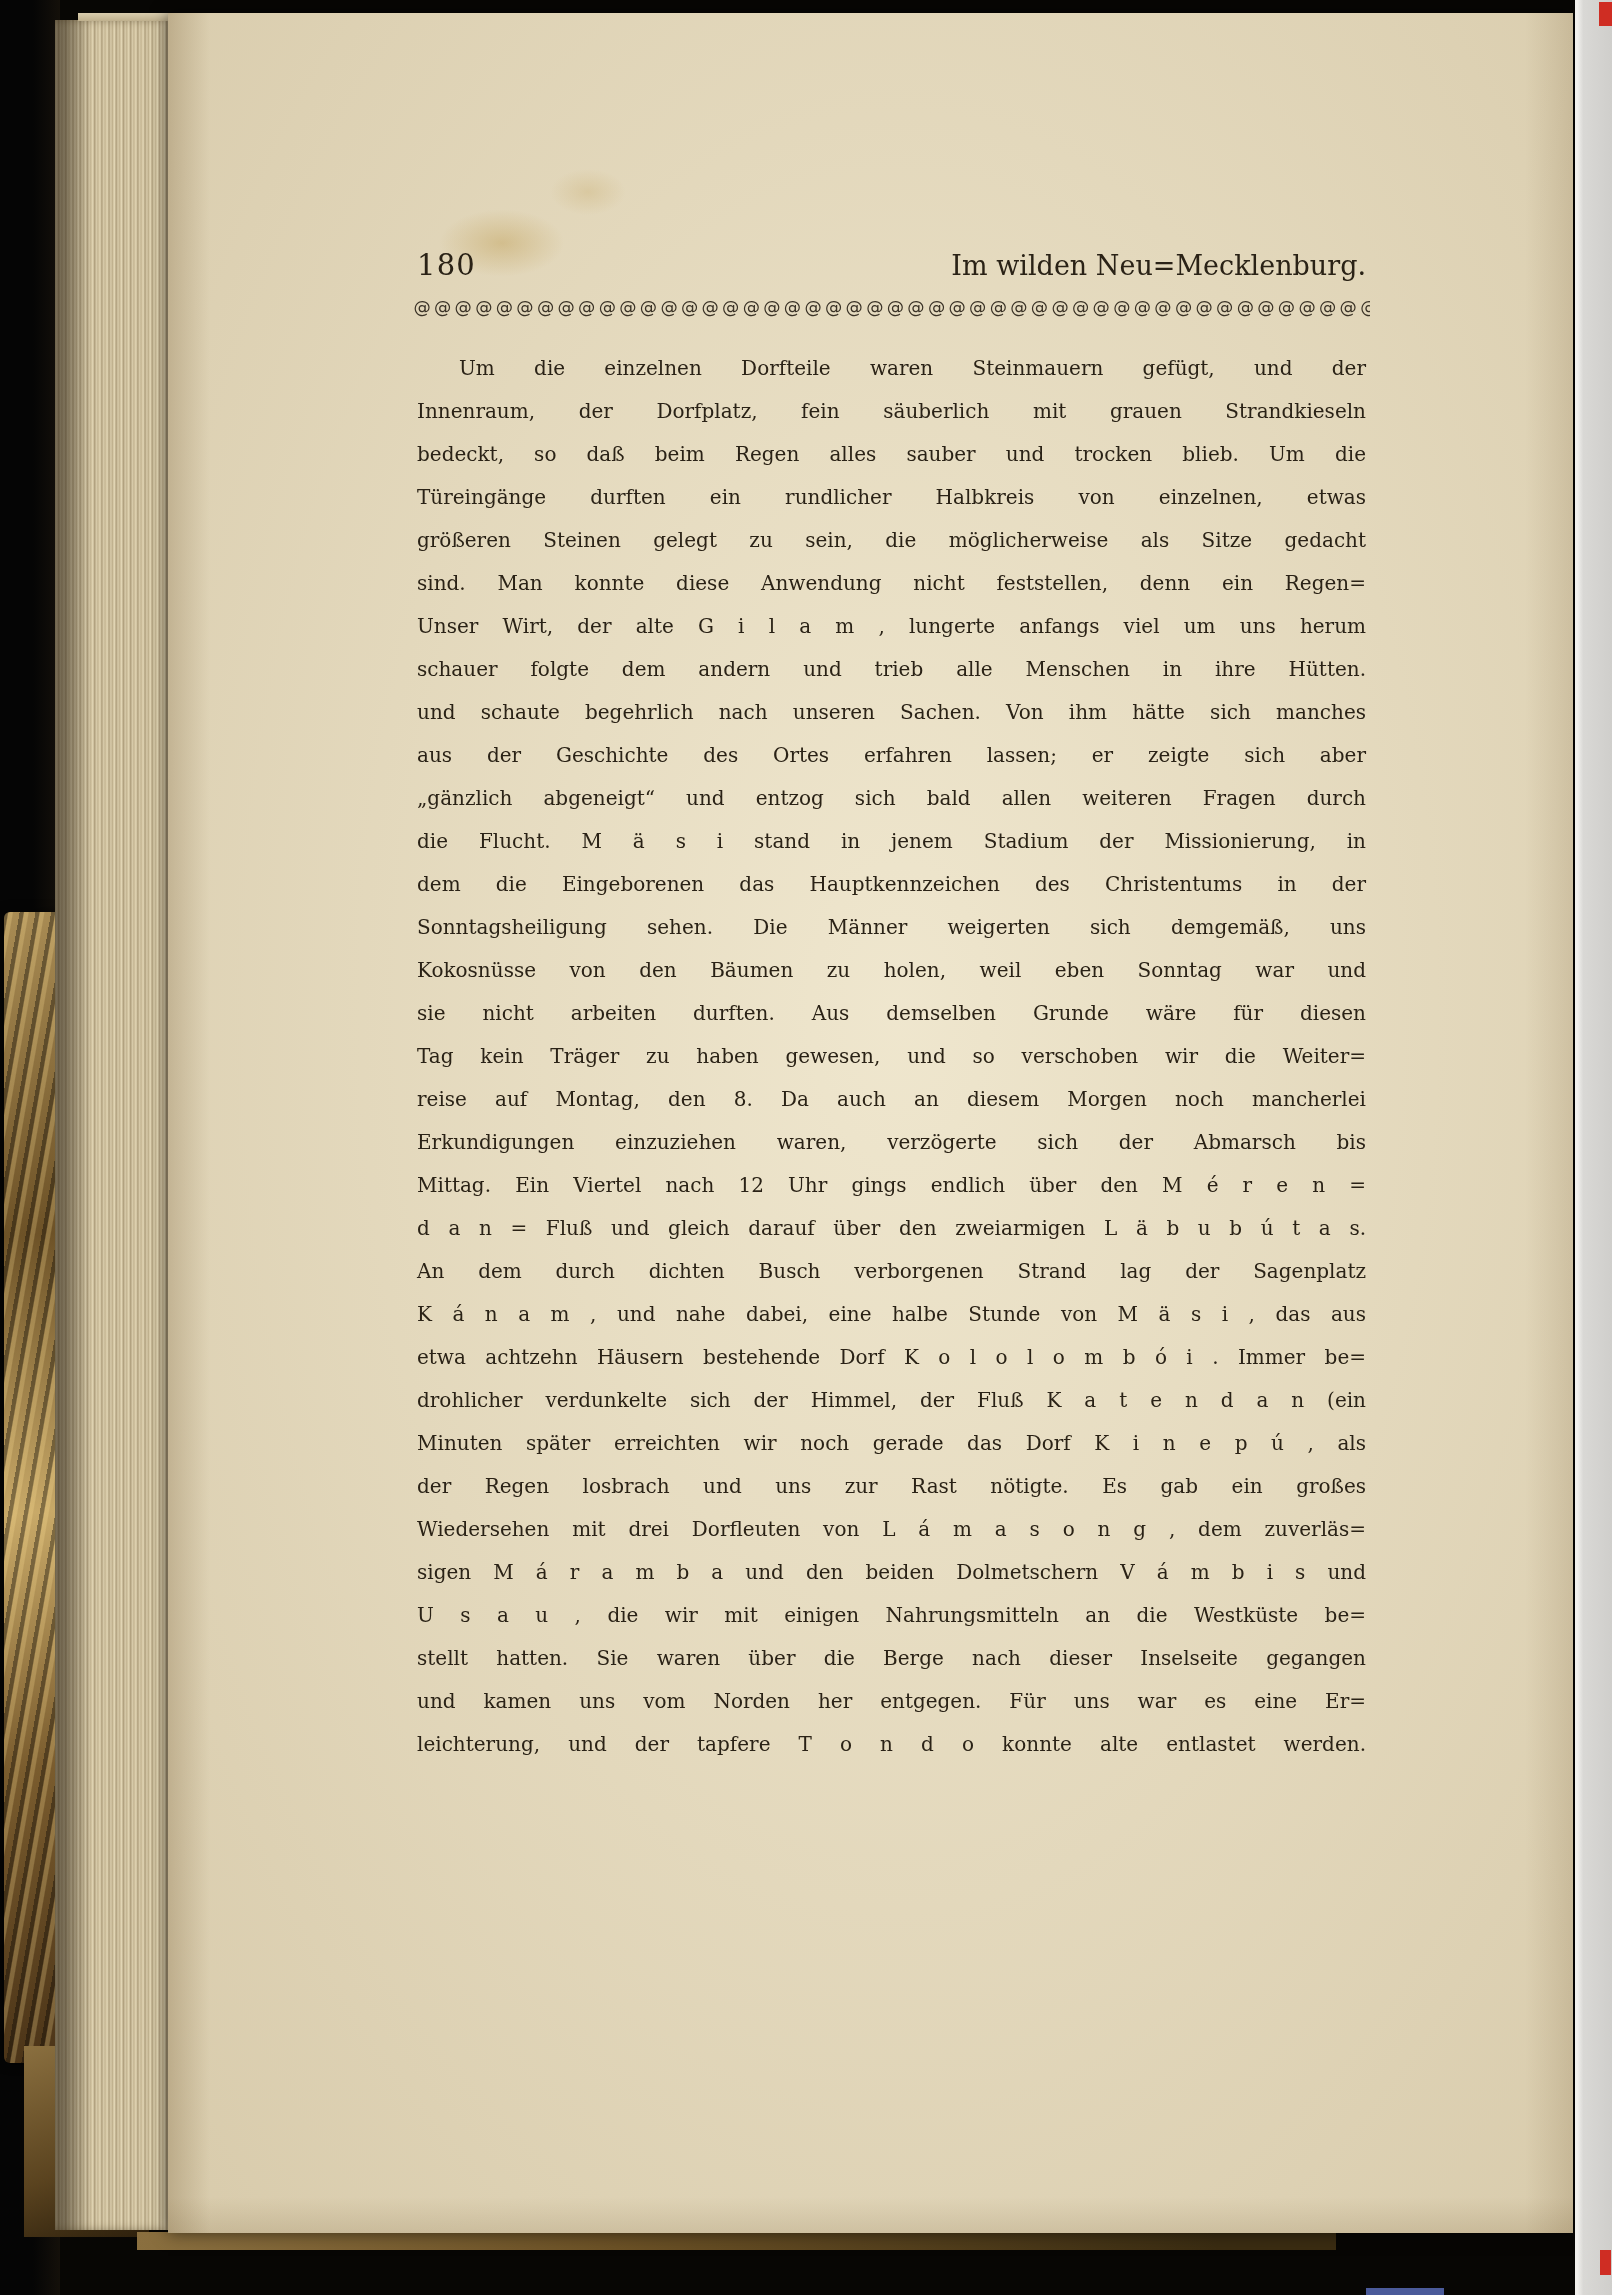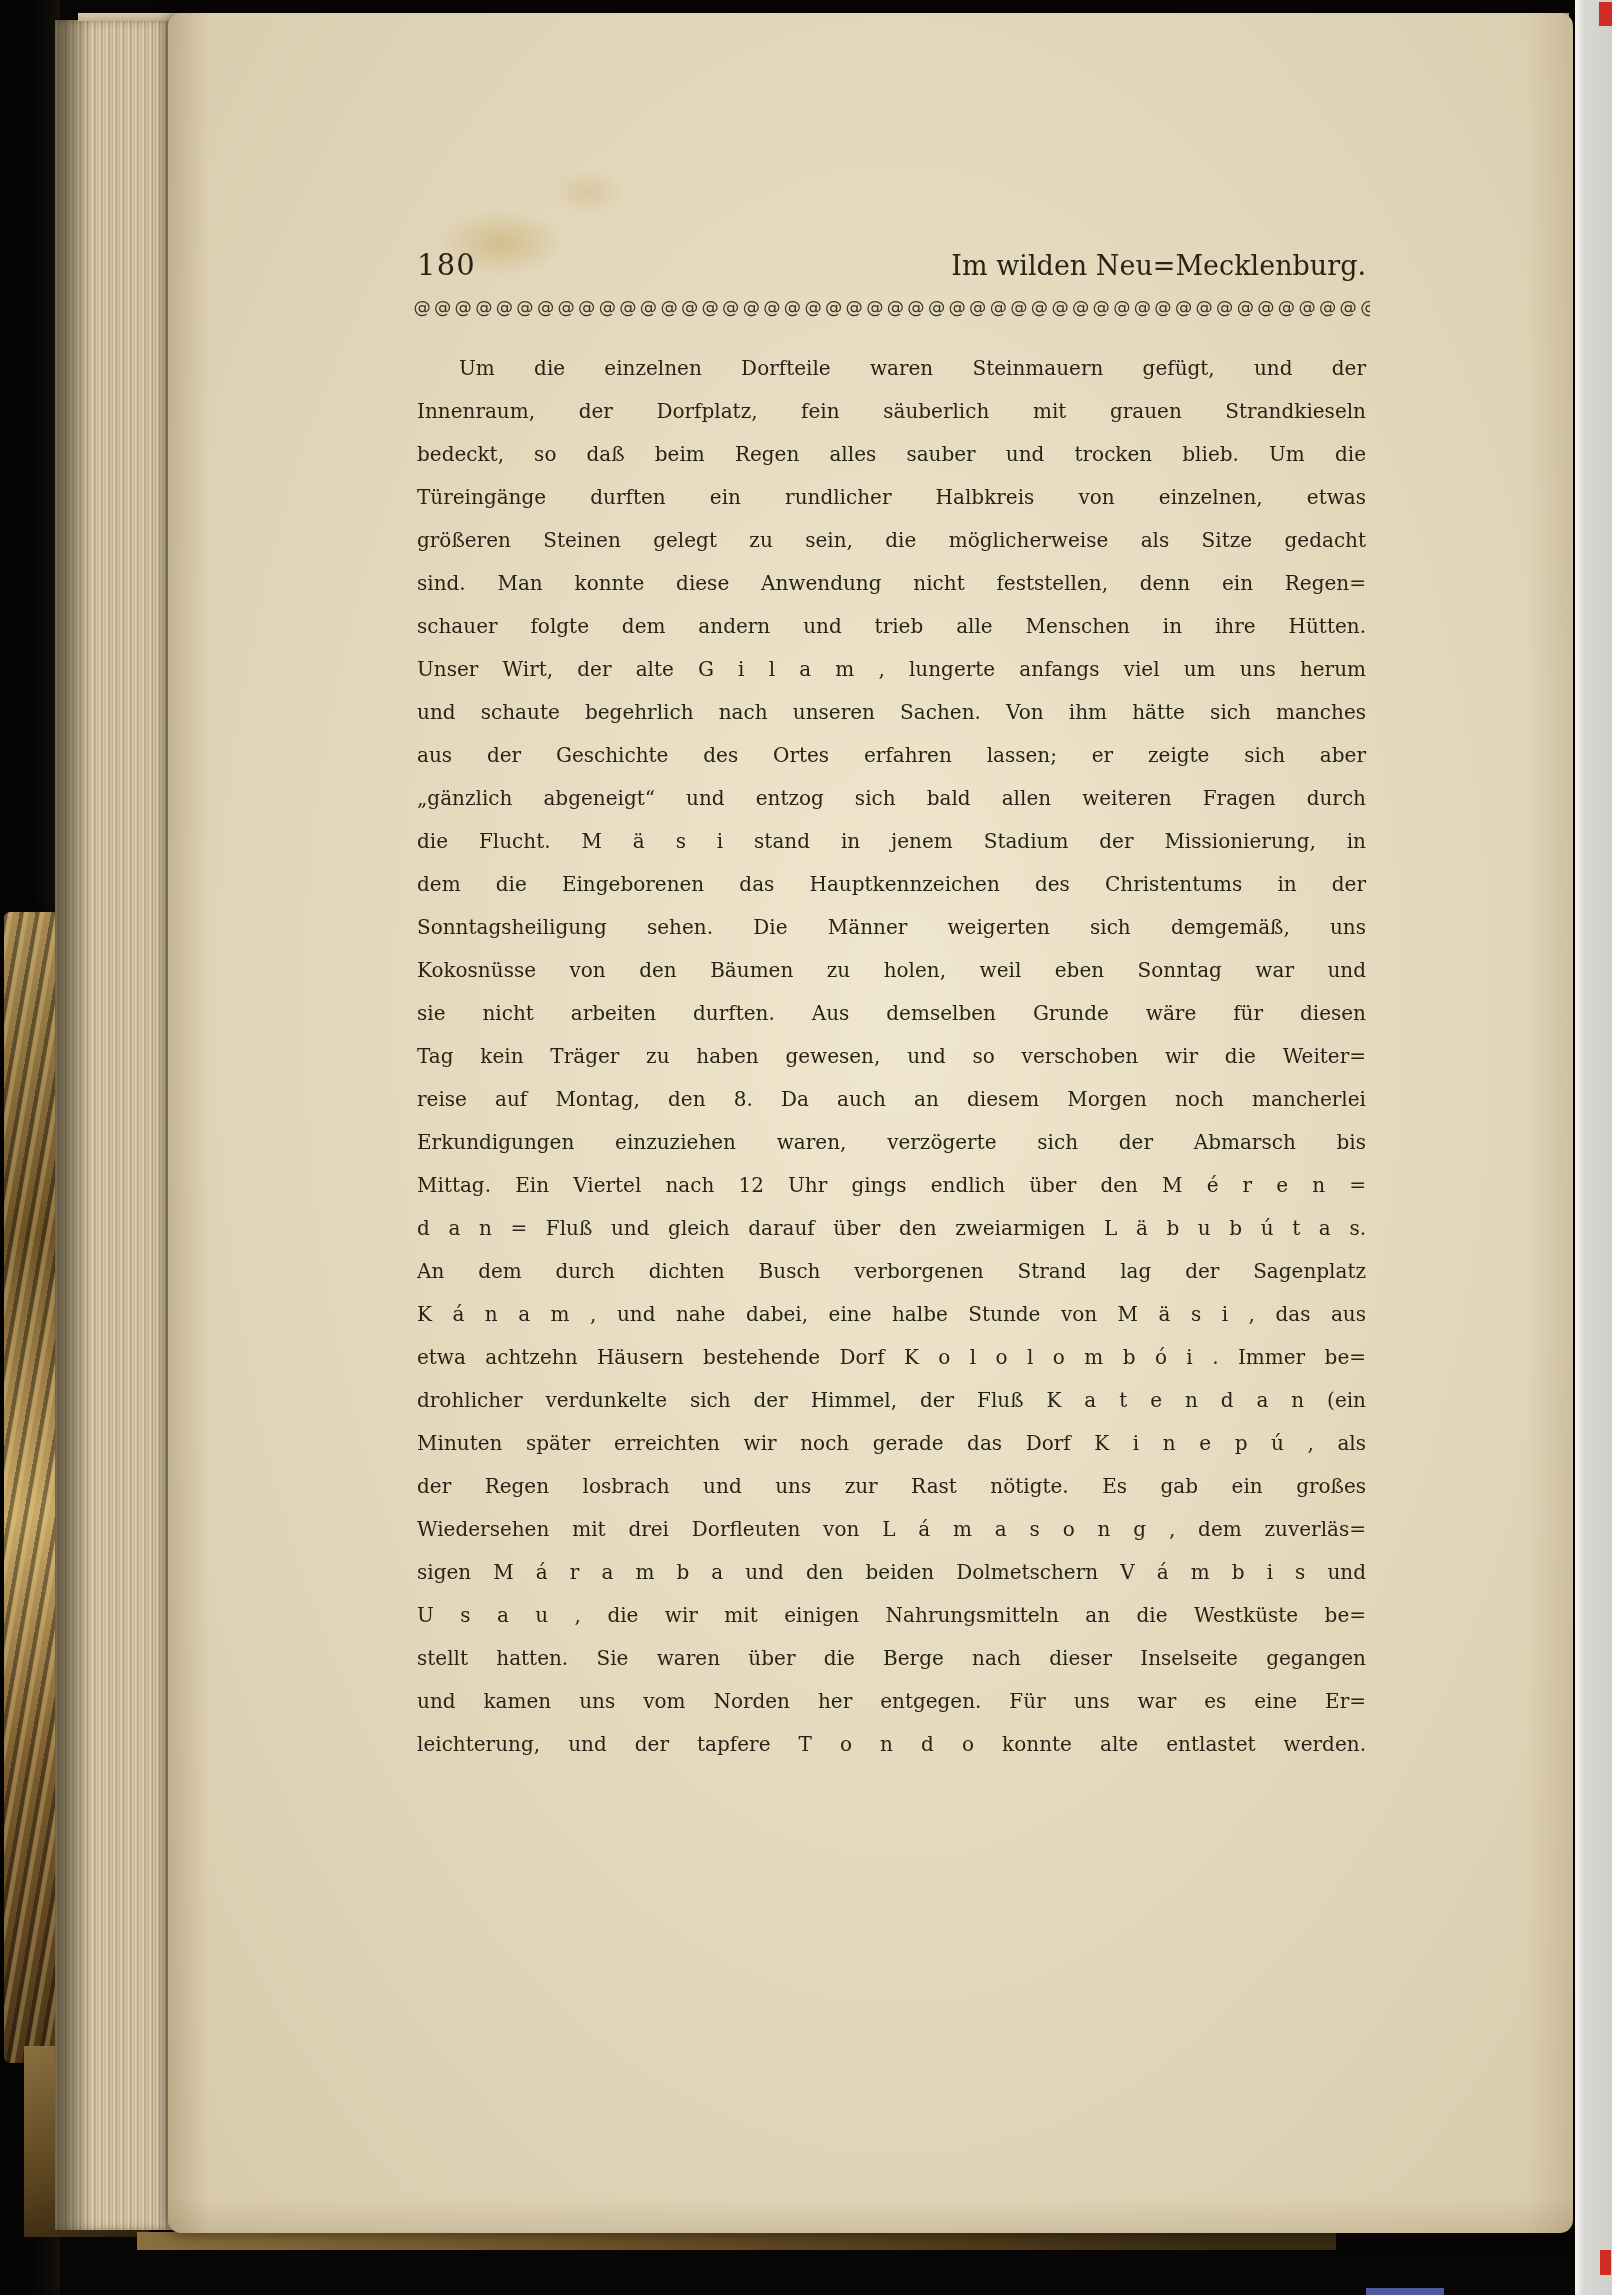--- a/index.html
+++ b/index.html
@@ -41,21 +41,20 @@
     position:absolute;left:168px;top:13px;width:1405px;height:2220px;
     background-color:#e8ddc0;
     background-image:
       radial-gradient(ellipse 89px 48px at 334px 230px, rgba(186,150,70,.38), rgba(186,150,70,0) 70%),
       radial-gradient(ellipse 54px 33px at 420px 179px, rgba(186,150,70,.22), rgba(186,150,70,0) 70%),
       radial-gradient(ellipse at 52% 45%, rgba(255,252,238,.30), rgba(125,100,55,.14) 96%),
       linear-gradient(90deg, rgba(120,95,55,.30) 0, rgba(120,95,55,0) 42px),
       linear-gradient(270deg, rgba(120,95,55,.20) 0, rgba(120,95,55,0) 48px),
       linear-gradient(0deg, rgba(120,95,55,.18) 0, rgba(120,95,55,0) 36px);
     box-shadow:0 0 15.5px rgba(0,0,0,.55);
-    border-radius:13px;
   }
   .page-top-edge{
     position:absolute;left:78px;top:13px;width:1491px;height:8.3px;
     background:linear-gradient(180deg,#d9cdae,#bfb08d);
   }
   
   .under-edge{
     position:absolute;left:137px;top:2232px;width:1199px;height:18px;
     background:linear-gradient(90deg,#8a6f3f,#6b5126 40%,#3a2c12 90%);
   }
@@ -122,22 +121,22 @@
         <div class="running-header">Im wilden Neu=Mecklenburg.</div>
       </div>
       <div class="ornament-row">@@@@@@@@@@@@@@@@@@@@@@@@@@@@@@@@@@@@@@@@@@@@@@@</div>
       <div class="body-text">
         <div class="line indent">Um die einzelnen Dorfteile waren Steinmauern gefügt, und der</div>
         <div class="line">Innenraum, der Dorfplatz, fein säuberlich mit grauen Strandkieseln</div>
         <div class="line">bedeckt, so daß beim Regen alles sauber und trocken blieb. Um die</div>
         <div class="line">Türeingänge durften ein rundlicher Halbkreis von einzelnen, etwas</div>
         <div class="line">größeren Steinen gelegt zu sein, die möglicherweise als Sitze gedacht</div>
         <div class="line">sind. Man konnte diese Anwendung nicht feststellen, denn ein Regen=</div>
+        <div class="line">Unser Wirt, der alte G i l a m , lungerte anfangs viel um uns herum</div>
         <div class="line">schauer folgte dem andern und trieb alle Menschen in ihre Hütten.</div>
-        <div class="line">Unser Wirt, der alte G i l a m , lungerte anfangs viel um uns herum</div>
         <div class="line">und schaute begehrlich nach unseren Sachen. Von ihm hätte sich manches</div>
         <div class="line">aus der Geschichte des Ortes erfahren lassen; er zeigte sich aber</div>
         <div class="line">„gänzlich abgeneigt“ und entzog sich bald allen weiteren Fragen durch</div>
         <div class="line">die Flucht. M ä s i stand in jenem Stadium der Missionierung, in</div>
         <div class="line">dem die Eingeborenen das Hauptkennzeichen des Christentums in der</div>
         <div class="line">Sonntagsheiligung sehen. Die Männer weigerten sich demgemäß, uns</div>
         <div class="line">Kokosnüsse von den Bäumen zu holen, weil eben Sonntag war und</div>
         <div class="line">sie nicht arbeiten durften. Aus demselben Grunde wäre für diesen</div>
         <div class="line">Tag kein Träger zu haben gewesen, und so verschoben wir die Weiter=</div>
         <div class="line">reise auf Montag, den 8. Da auch an diesem Morgen noch mancherlei</div>

